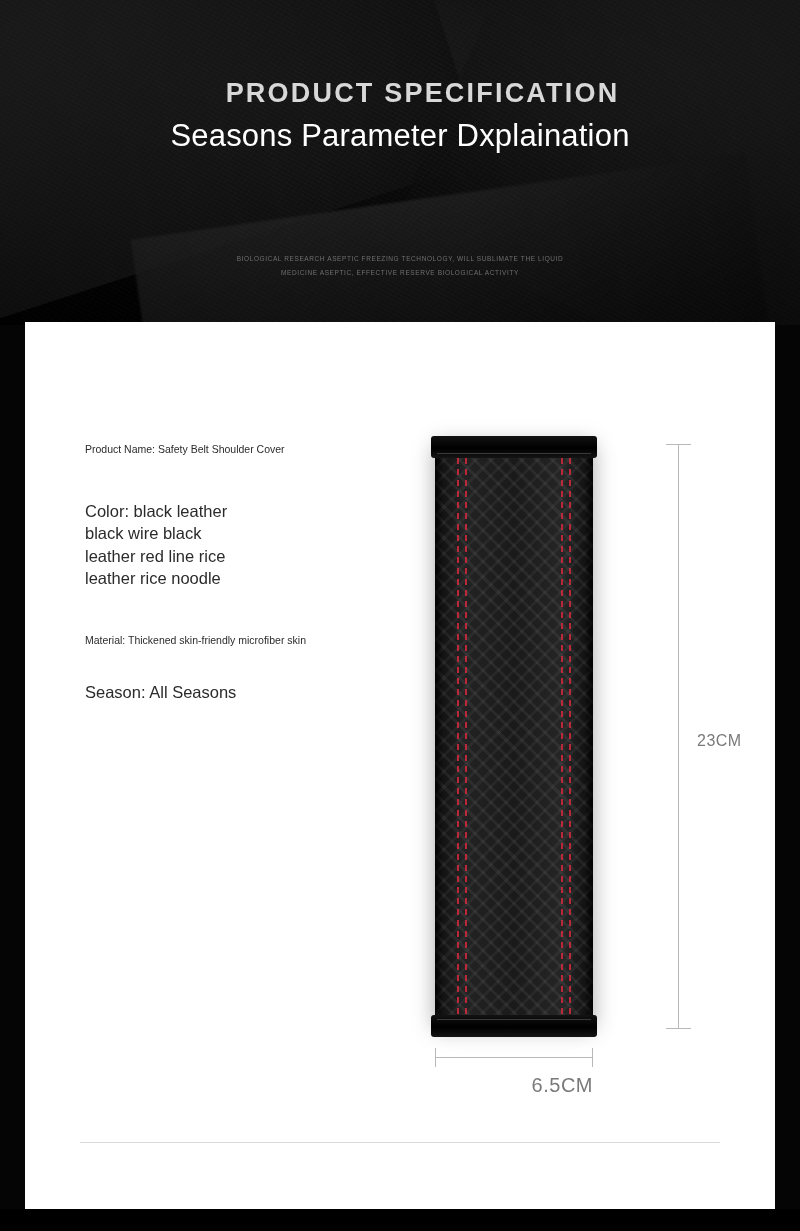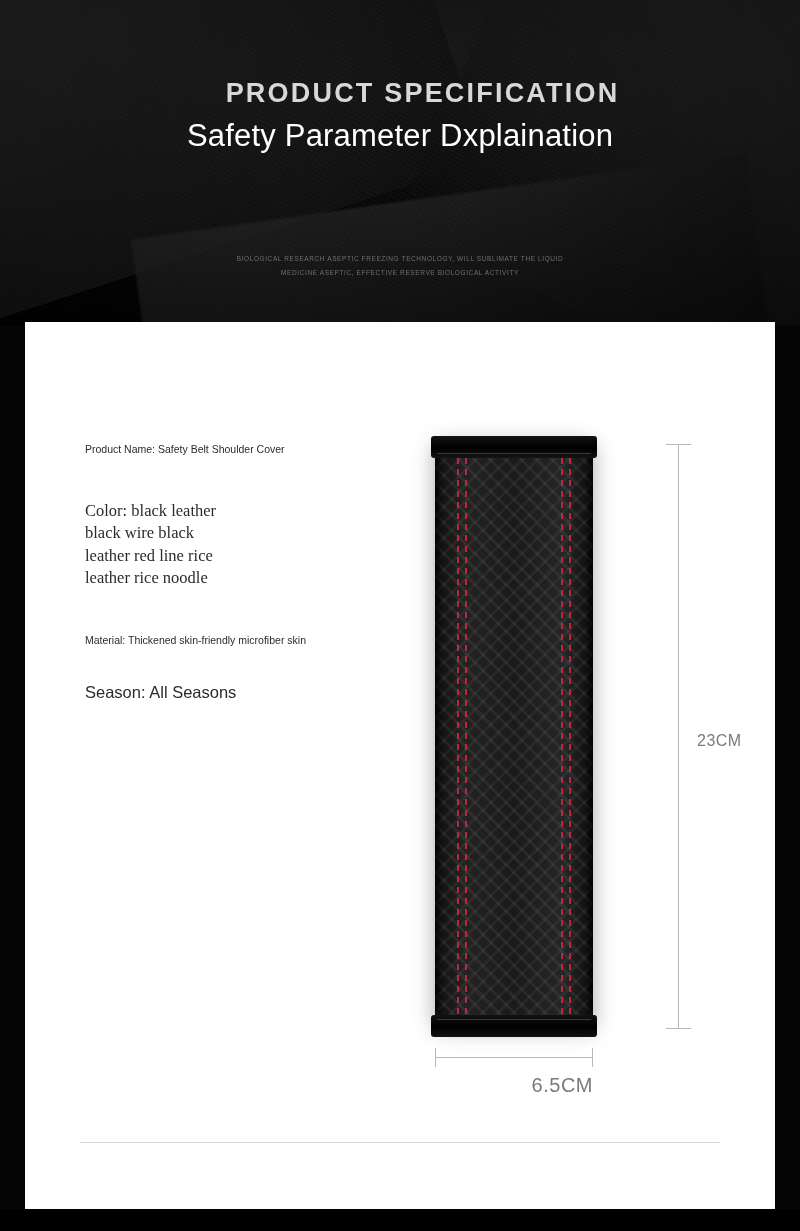--- a/index.html
+++ b/index.html
@@ -133,21 +133,21 @@
   }
   .spec-line {
     color: #2b2b2b;
     margin-bottom: 18px;
     line-height: 1.35;
   }
   .spec-small { font-size: 10.5px; }
   .spec-big   { font-size: 16.5px; }
 
   .spec-name   { margin-bottom: 44px; }
-  .spec-color  { margin-bottom: 44px; white-space: pre-line; font-family: Liberation Serif, serif; }
+  .spec-color  { margin-bottom: 44px; white-space: pre-line; }
   .spec-material { margin-bottom: 34px; }
   .spec-process  { margin-bottom: 44px; }
   .spec-season   { margin-bottom: 16px; }
 
   
   .product {
     position: absolute;
     left: 410px;
     top: 122px;
     width: 158px;
@@ -284,21 +284,21 @@
 
   <div class="hero">
     <div class="hero-fabric-a"></div>
     <div class="hero-fabric-b"></div>
     <div class="hero-fabric-c"></div>
     <div class="hero-grain"></div>
     <div class="hero-vignette"></div>
 
     <div class="hero-text">
       <div class="hero-kicker">PRODUCT SPECIFICATION</div>
-      <div class="hero-title">Safety Parameter Dxplaination</div>
+      <div class="hero-title">Seasons Parameter Dxplaination</div>
       <div class="hero-fine">
         <div>BIOLOGICAL RESEARCH ASEPTIC FREEZING TECHNOLOGY, WILL SUBLIMATE THE LIQUID</div>
         <div>MEDICINE ASEPTIC, EFFECTIVE RESERVE BIOLOGICAL ACTIVITY</div>
       </div>
     </div>
   </div>
 
   <div class="card">
 
     <div class="spec-list">

